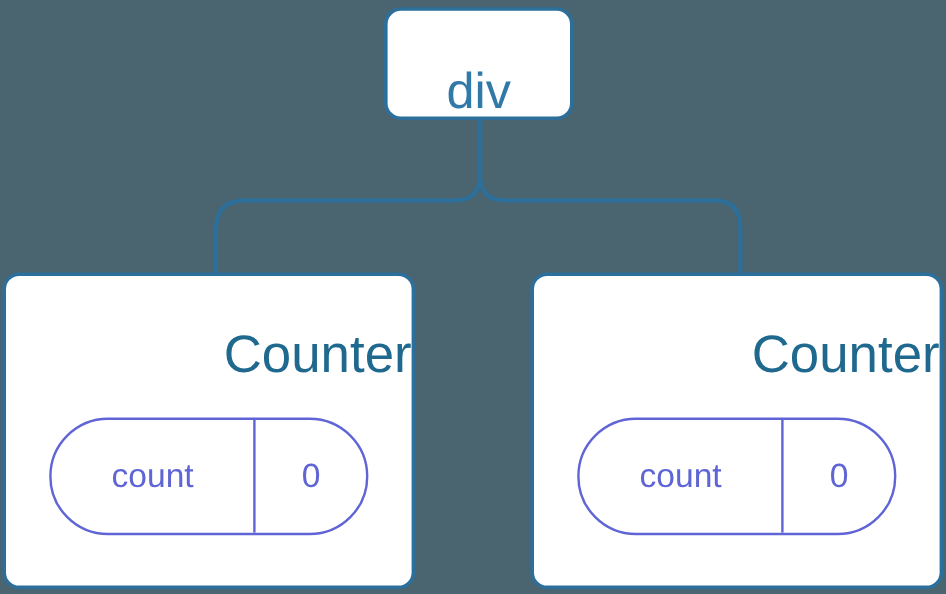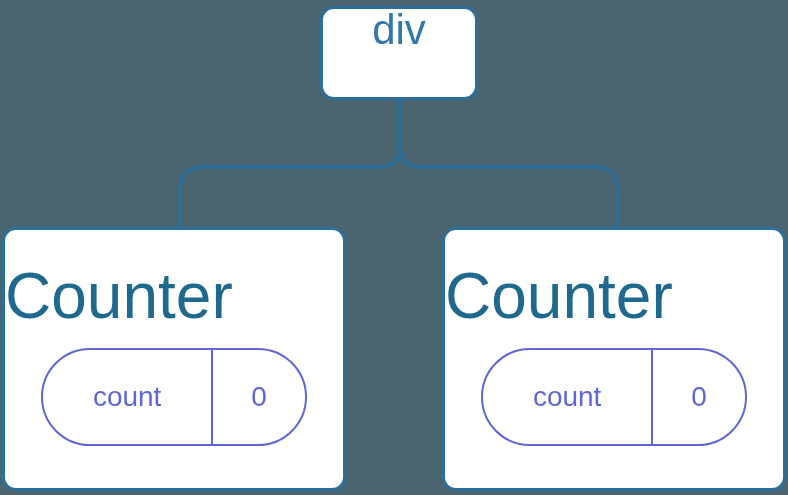--- a/index.html
+++ b/index.html
@@ -31,38 +31,38 @@
   }
   .node{
     position:absolute;
     background:var(--node-bg);
     border:3px solid var(--line);
     border-radius:14px;
     box-sizing:border-box;
   }
   .root-node{
     left:320px;top:6px;width:158px;height:94px;
-    display:flex;align-items:flex-start;justify-content:center;
+    display:flex;align-items:flex-end;justify-content:center;
   }
   .root-label{
     color:var(--node-label);
     font-size:42px;
     font-weight:500;
     line-height:1;
   }
   .card{
     left:2px;top:227px;width:344px;height:264px;
   }
   .card.right{left:442px;}
   .card-title{
     position:absolute;
     left:0;right:0;top:267px;
-    text-align:left;
+    text-align:right;
     color:var(--title);
-    font-size:64px;
+    font-size:44px;
     font-weight:500;
     line-height:52px;
   }
   .card .card-title{top:40px;}
   .pill{
     position:absolute;
     left:50%;top:118px;
     transform:translateX(-50%);
     width:266px;height:98px;
     border:2px solid var(--purple);

